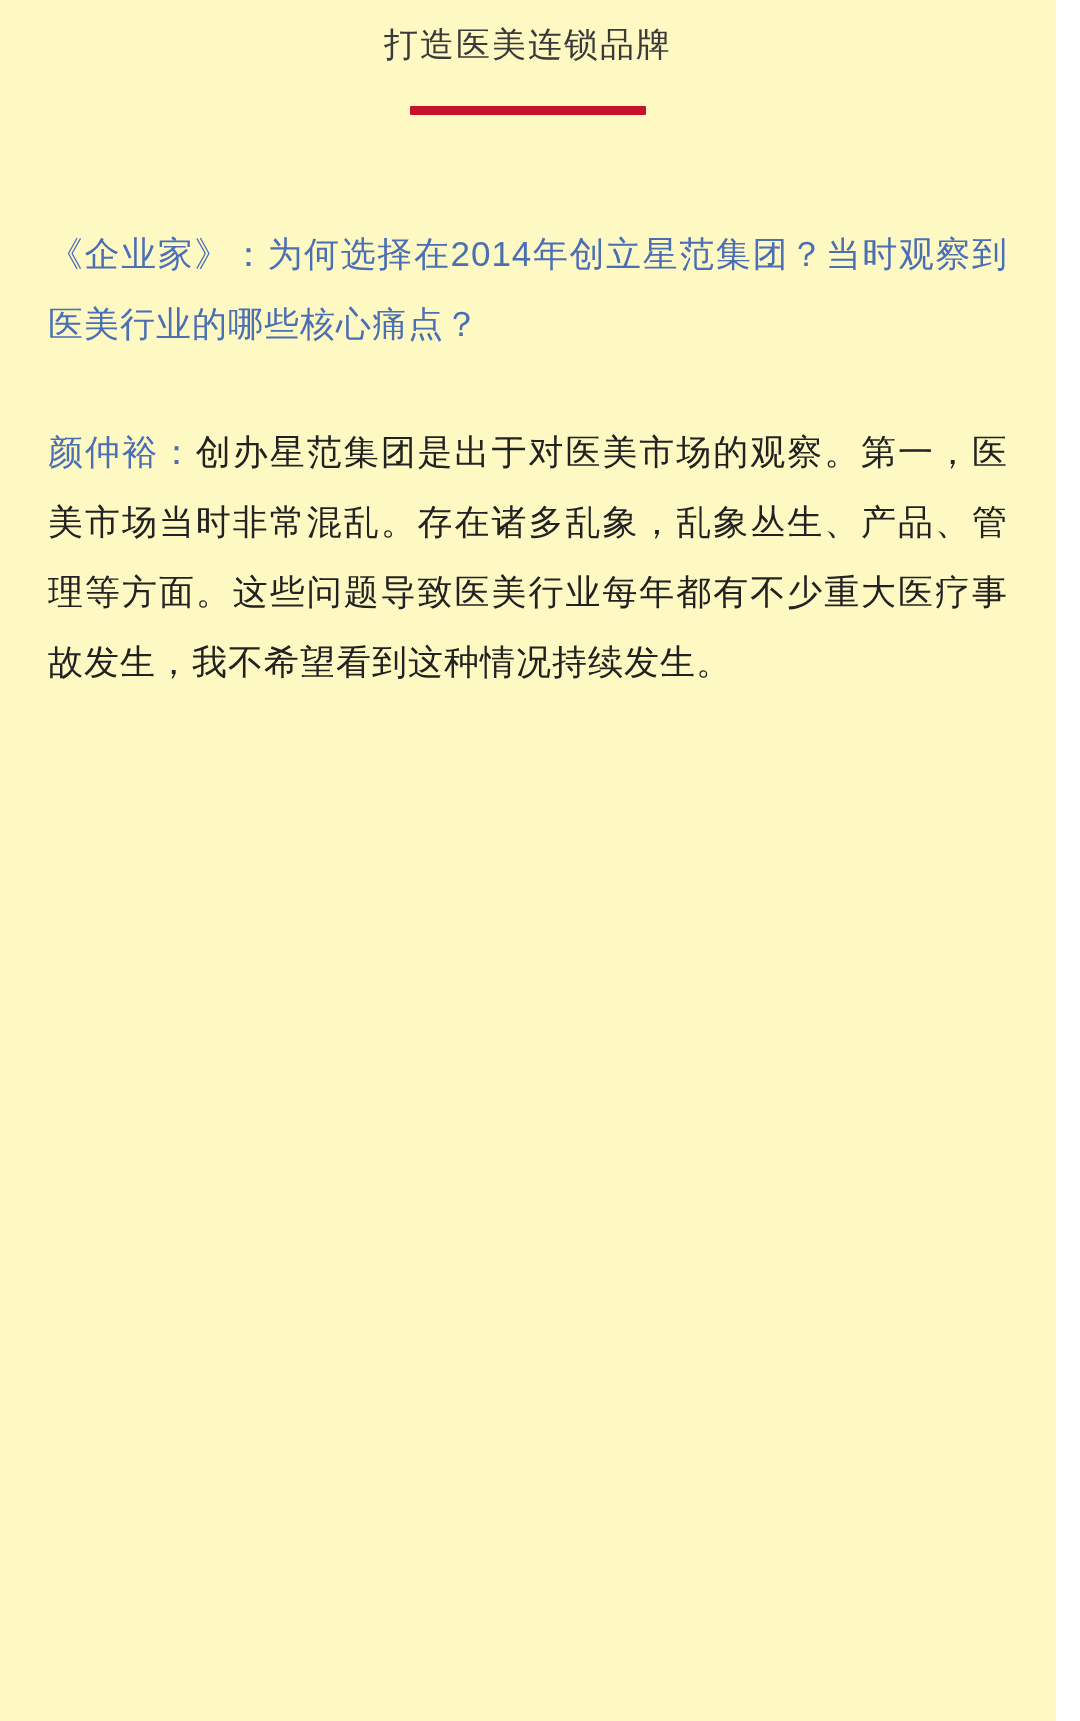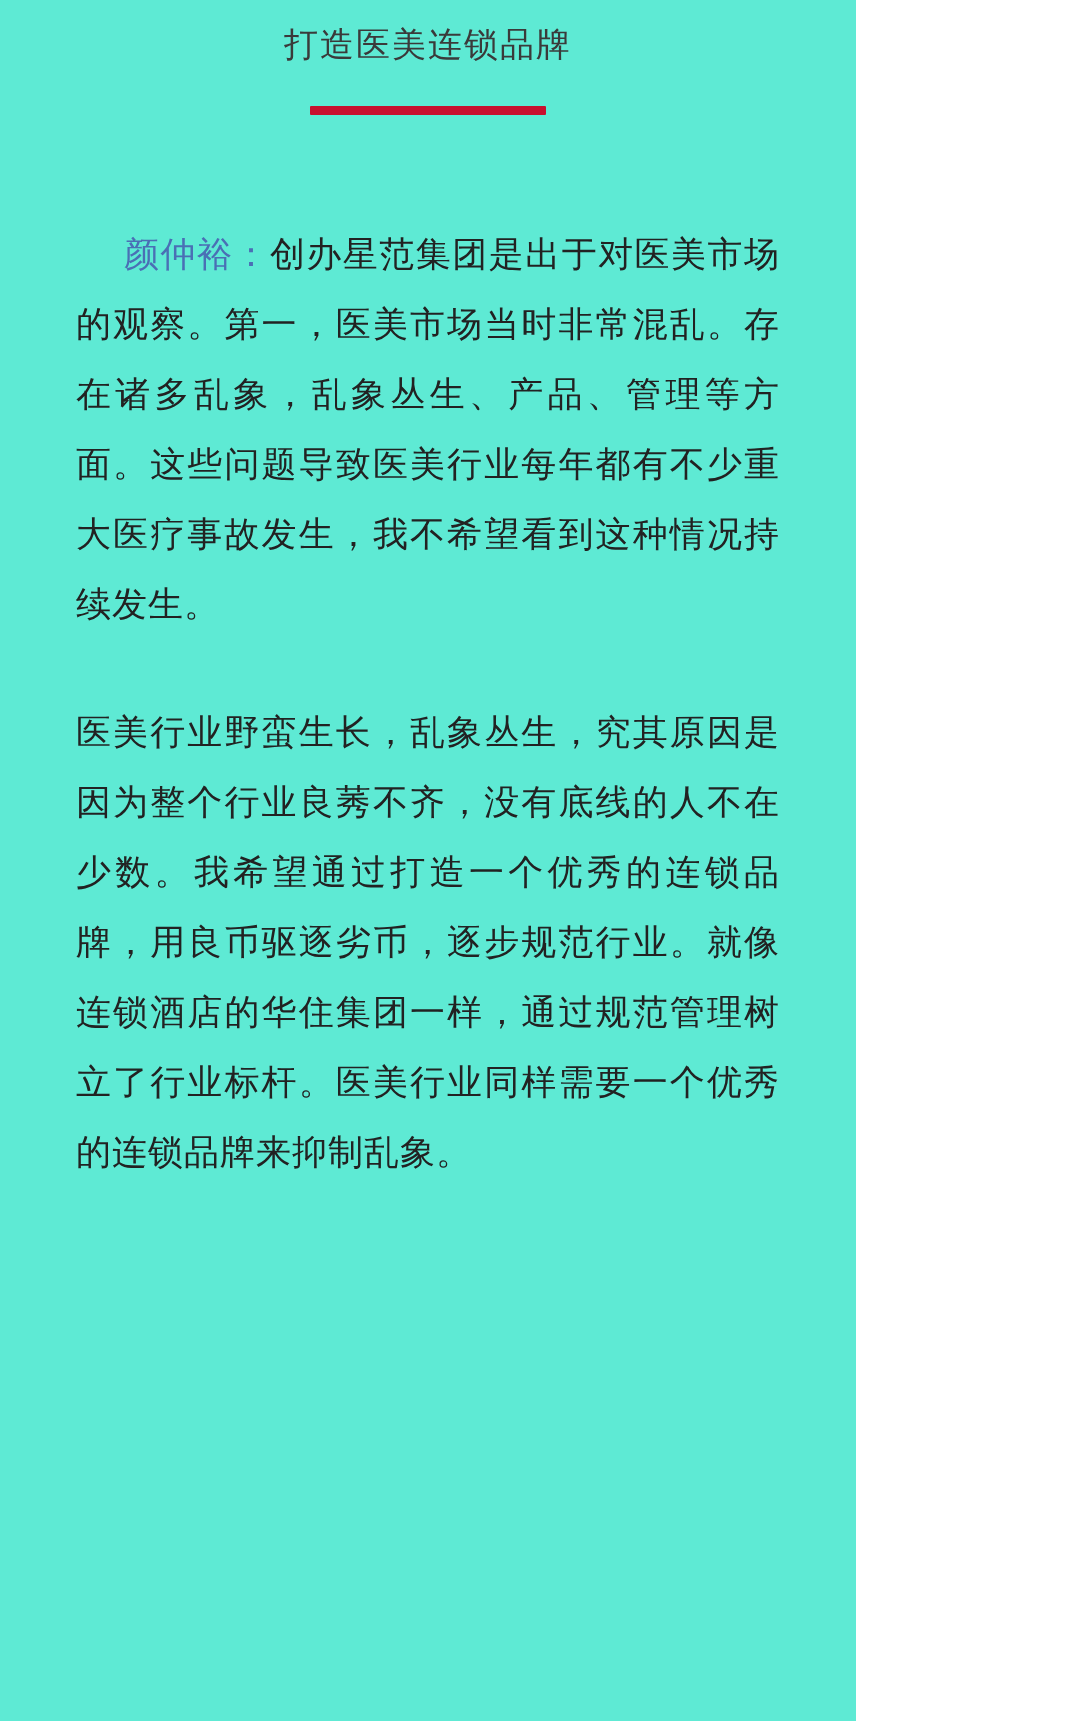--- a/index.html
+++ b/index.html
@@ -7,25 +7,25 @@
     padding: 0;
     background: #ffffff;
   }
   body {
     width: 1080px;
     min-height: 1721px;
     font-family: "Liberation Sans", "DejaVu Sans", sans-serif;
     color: #2b2b2b;
   }
   .page {
-    width: 856px;
+    width: 1056px;
     min-height: 1721px;
     box-sizing: border-box;
-    padding: 0 76px;
-    background: #5eead4;
+    padding: 0 48px;
+    background: #fef9c3;
   }
   .article-header {
     padding-top: 22px;
     text-align: center;
   }
   .article-title {
     font-size: 34px;
     line-height: 1.3;
     letter-spacing: 2px;
     color: #3a3a3a;
@@ -51,38 +51,37 @@
     text-justify: inter-ideograph;
   }
   p.para + p.para {
     margin-top: 58px;
   }
   .q-text {
     color: #4a6fb5;
   }
   .speaker {
     color: #4a6fb5;
-    margin-left: 48px;
   }
 </style>
 </head>
 <body>
 
 <div class="page">
 
   <div class="article-header">
     <div class="article-title">打造医美连锁品牌</div>
     <div class="title-rule"></div>
   </div>
 
   <div class="body-content">
 
+    <p class="para">
+      <span class="q-text">《企业家》：为何选择在2014年创立星范集团？当时观察到医美行业的哪些核心痛点？</span>
+    </p>
 
     <p class="para">
       <span class="speaker">颜仲裕：</span><span>创办星范集团是出于对医美市场的观察。第一，医美市场当时非常混乱。存在诸多乱象，乱象丛生、产品、管理等方面。这些问题导致医美行业每年都有不少重大医疗事故发生，我不希望看到这种情况持续发生。</span>
     </p>
 
-    <p class="para">
-      <span>医美行业野蛮生长，乱象丛生，究其原因是因为整个行业良莠不齐，没有底线的人不在少数。我希望通过打造一个优秀的连锁品牌，用良币驱逐劣币，逐步规范行业。就像连锁酒店的华住集团一样，通过规范管理树立了行业标杆。医美行业同样需要一个优秀的连锁品牌来抑制乱象。</span>
-    </p>
 
   </div>
 </div>
 
 </body></html>

